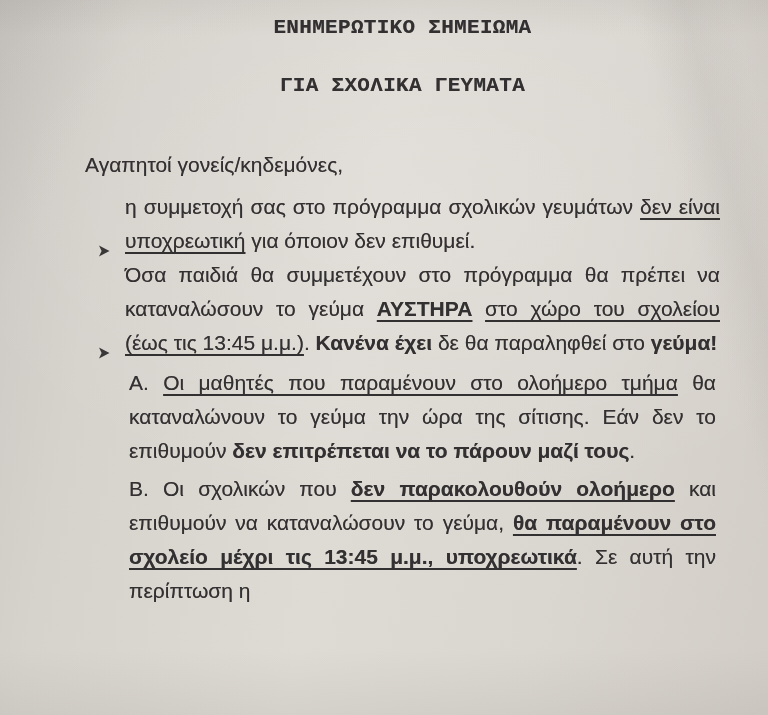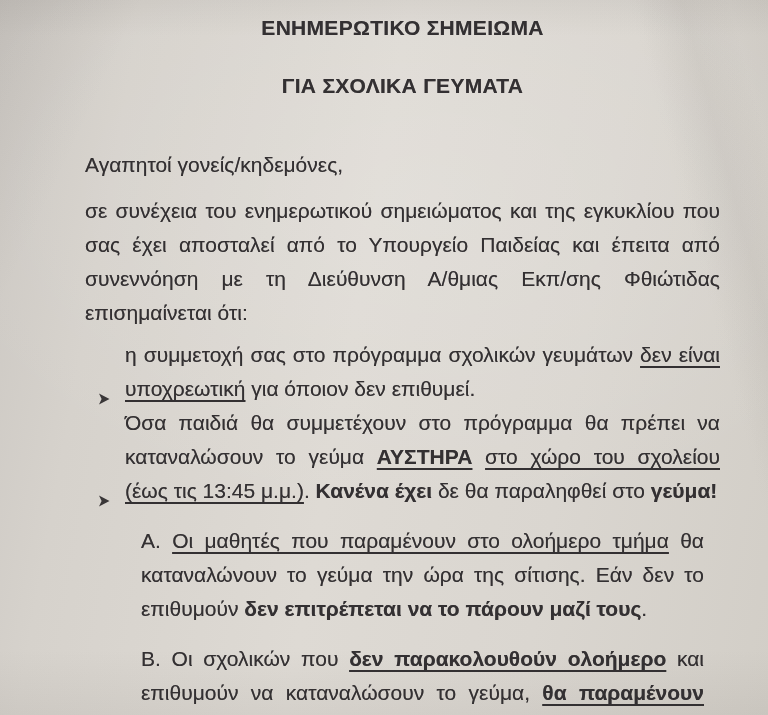--- a/index.html
+++ b/index.html
@@ -44,20 +44,21 @@
     line-height: 34px;
     text-shadow: 0 0 0.5px rgba(45,42,44,0.55);
   }
   .title {
     margin: 0;
     font-size: 21px;
     line-height: 28px;
     font-weight: 700;
     text-align: center;
     letter-spacing: 0.3px;
+    font-family: Liberation Mono, monospace;
   }
   .title-2 { margin-top: 30px; }
   .greeting { margin: 48px 0 0 0; }
   .intro {
     margin: 12px 0 0 0;
     text-align: justify;
   }
   ul.bullets {
     list-style: none;
     margin: 8px 0 0 0;
@@ -72,21 +73,21 @@
     width: 27px;
     padding-top: 9px;
   }
   .arrow svg { display: block; }
   .btext {
     flex: 1;
     text-align: justify;
   }
   .sections { margin: 6px 0 0 40px; }
   .section {
-    margin: 16px;
+    margin: 4px;
     text-align: justify;
   }
   .b { font-weight: 700; }
   .u {
     text-decoration: underline;
     text-underline-offset: 4px;
     text-decoration-thickness: 1.5px;
   }
   .b.u { text-decoration-thickness: 2px; }
 </style>
@@ -95,21 +96,20 @@
 
 <div class="photo">
   <div class="paper">
 
     <h1 class="title title-1">ΕΝΗΜΕΡΩΤΙΚΟ ΣΗΜΕΙΩΜΑ</h1>
 
     <h1 class="title title-2">ΓΙΑ ΣΧΟΛΙΚΑ ΓΕΥΜΑΤΑ</h1>
 
     <p class="greeting">Αγαπητοί γονείς/κηδεμόνες,</p>
 
-    <p class="intro">σε συνέχεια του ενημερωτικού σημειώματος και της εγκυκλίου που σας έχει αποσταλεί από το Υπουργείο Παιδείας και έπειτα από συνεννόηση με τη Διεύθυνση Α/θμιας Εκπ/σης Φθιώτιδας επισημαίνεται ότι:</p>
 
     <ul class="bullets">
       <li>
         <span class="arrow">
           <svg width="13" height="14" viewBox="0 0 13 14" aria-hidden="true">
             <path d="M1 1.5 L11.5 7 L1 12.5 L3.6 7 Z" fill="#3a3738"></path>
           </svg>
         </span>
         <span class="btext"><span>η συμμετοχή σας στο πρόγραμμα σχολικών γευμάτων </span><span class="u">δεν είναι υποχρεωτική</span><span> για όποιον δεν επιθυμεί.</span></span>
       </li>

